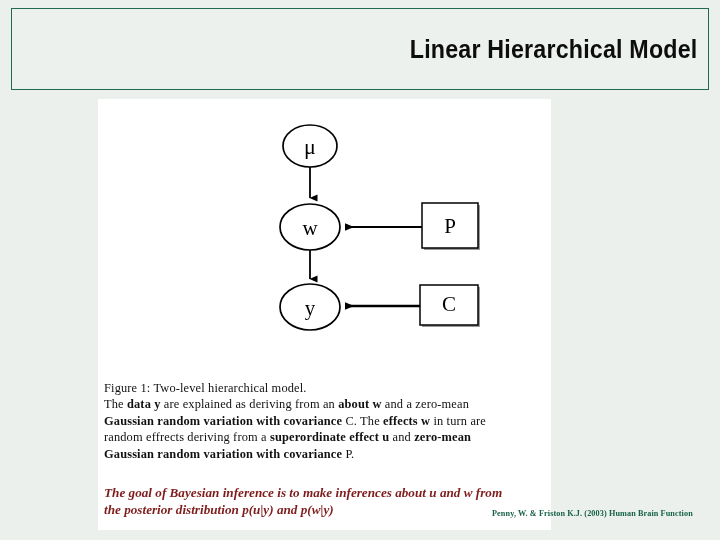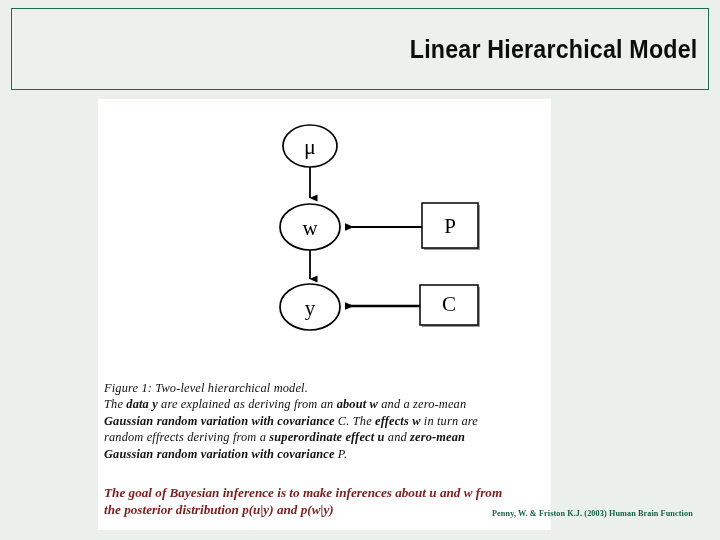--- a/index.html
+++ b/index.html
@@ -71,21 +71,20 @@
     fill: #000000;
   }
 
   
   .caption {
     position: absolute;
     left: 6px;
     top: 281px;
     width: 444px;
     font-family: "Liberation Serif", serif;
-    font-style: italic;
     font-size: 12.4px;
     line-height: 16.4px;
     color: #111111;
     letter-spacing: 0.15px;
   }
   .caption b { font-weight: bold; }
   .caption .line { white-space: nowrap; }
 
   .goal {
     position: absolute;

